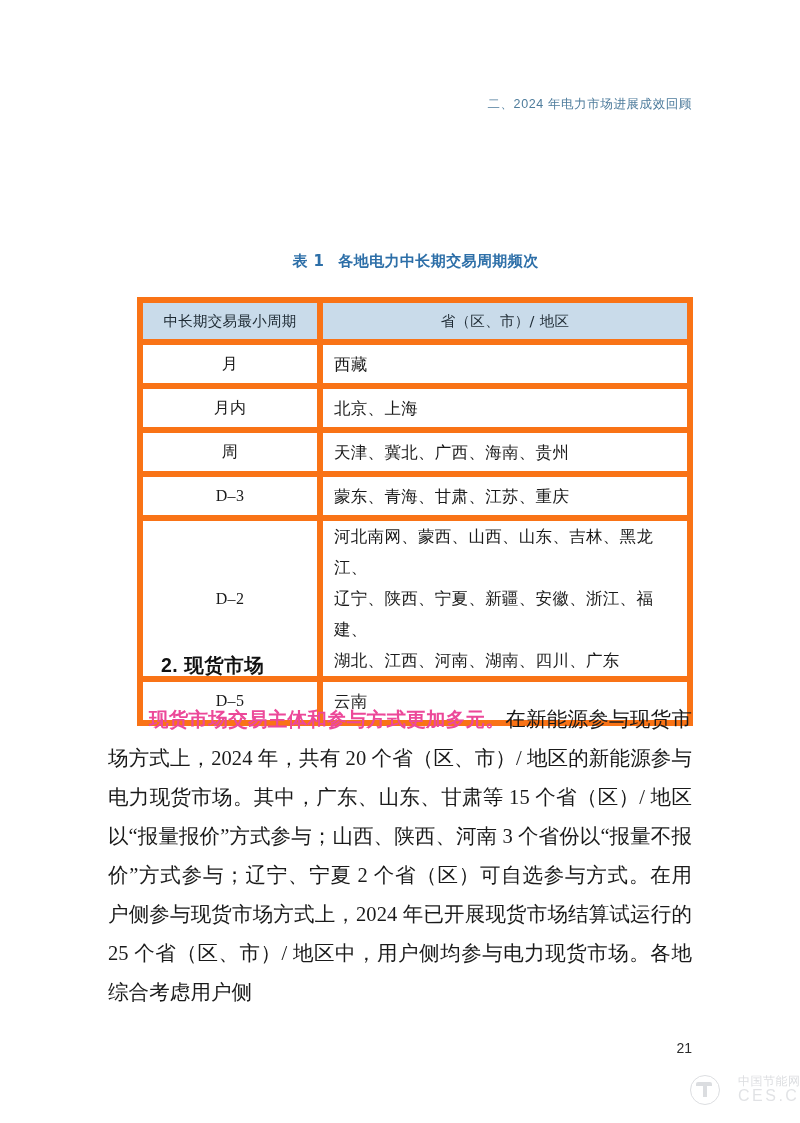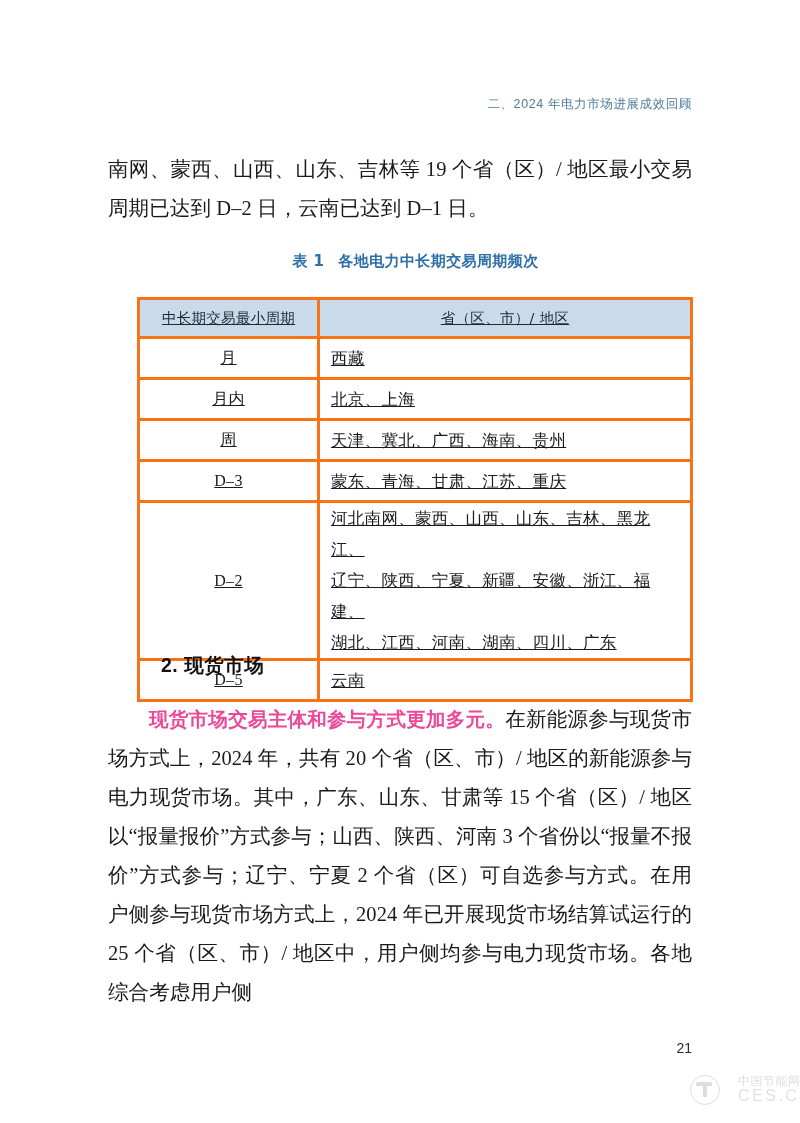--- a/index.html
+++ b/index.html
@@ -78,24 +78,23 @@
     width: 556px;
   }
   table.grid {
     border-collapse: collapse;
     width: 100%;
     table-layout: fixed;
     border: 1px solid #3f7da6;
   }
   table.grid col.c1 { width: 180px; }
   table.grid th, table.grid td {
-    border: 3px solid #f97316;
+    border: 6px solid #f97316;
     padding: 0;
     vertical-align: middle;
-    text-decoration: underline;
   }
   table.grid thead th {
     background: #c9dbea;
     height: 36px;
     font-family: "DejaVu Sans", "Liberation Sans", sans-serif;
     font-size: 14.5px;
     font-weight: normal;
     color: #1e2a33;
     text-align: center;
     border-bottom: 1px solid #3f7da6;
@@ -196,23 +195,20 @@
     letter-spacing: 2.5px;
   }
 </style>
 </head>
 <body>
 
 <div class="page">
 
   <div class="run-head">二、2024 年电力市场进展成效回顾</div>
 
-  <div class="body-col">
-    <p class="para">南网、蒙西、山西、山东、吉林等 19 个省（区）/ 地区最小交易周期已达到 D–2 日，云南已达到 D–1 日。</p>
-  </div>
 
   <div class="tbl-caption">
     <span>表 1</span><span class="cap-gap"></span><span>各地电力中长期交易周期频次</span>
   </div>
 
   <div class="tbl-wrap">
     <table class="grid">
       <colgroup>
           <col class="c1">
           <col>

